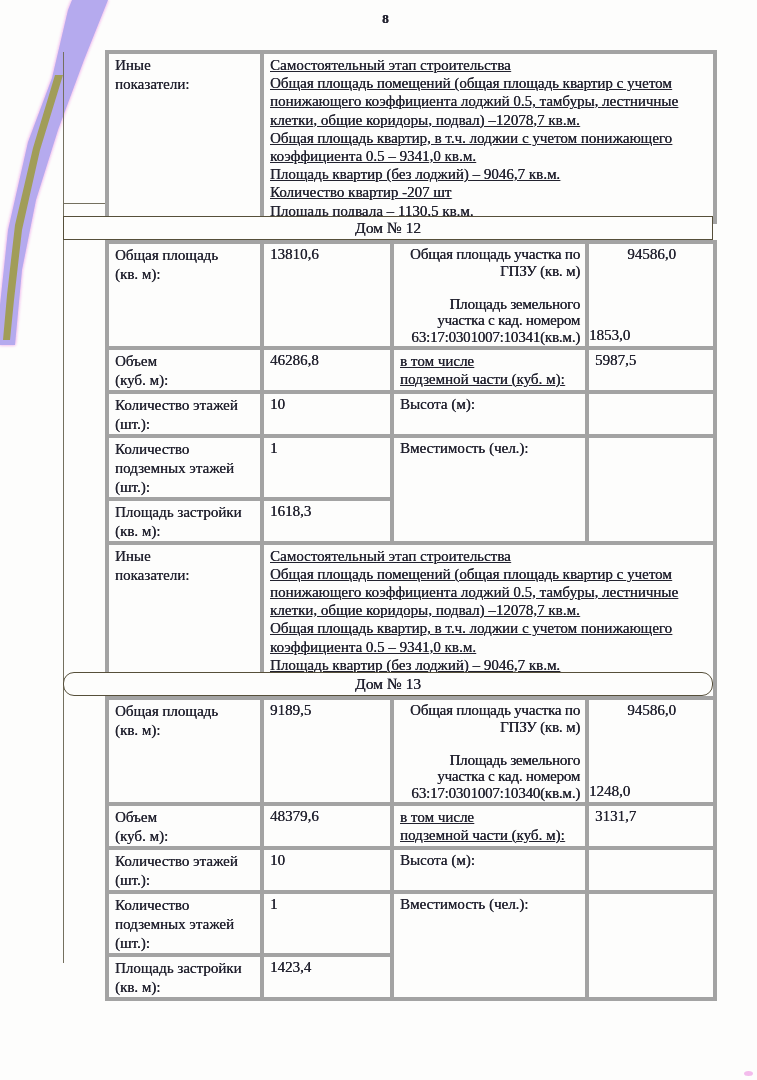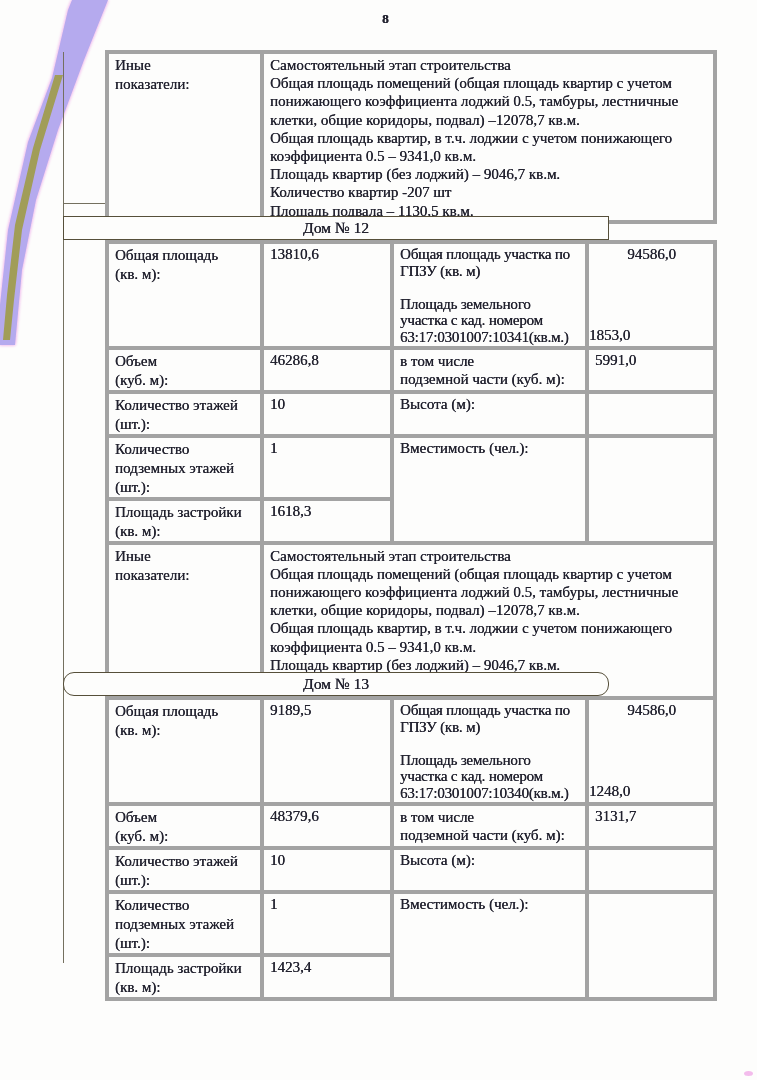--- a/index.html
+++ b/index.html
@@ -15,33 +15,33 @@
     filter:drop-shadow(0 0 1.6px #f2c0ee) drop-shadow(0.5px 0.5px 1px #f2c0ee);}
   .art-core{position:absolute;inset:0;background:#b5aaee;
     clip-path:polygon(72px 0,108px 0,84px 60px,58px 130px,36px 200px,22px 270px,15px 345px,0px 345px,0px 305px,8px 230px,28px 142px,52px 78px,68px 10px);}
   .art-olive{position:absolute;inset:0;background:#a19d58;
     clip-path:polygon(55px 75px,63px 75px,40px 150px,22px 230px,14px 300px,10px 340px,3px 340px,7px 295px,15px 225px,33px 148px);}
   .dot-br{position:absolute;left:744px;top:1071px;width:9px;height:5px;border-radius:50%;background:#f3bcec;}
   
   .vline{position:absolute;left:63px;top:52px;width:1px;height:911px;background:#74705f;}
   .tick{position:absolute;left:63px;top:203px;width:43px;height:1px;background:#74705f;}
   
-  .band{position:absolute;left:63px;width:546px;height:24px;border:1px solid #564f3a;
+  .band{position:absolute;left:63px;width:650px;height:24px;border:1px solid #564f3a;
     text-align:center;font-size:15.5px;line-height:22px;background:#fdfdfc;}
   #band12{top:216px;} #band13{top:672px;border-radius:11px;}
   
   table.tbl{position:absolute;left:105px;width:608px;border-collapse:collapse;table-layout:fixed;background:#fdfdfc;}
   #ttop{top:50px;} #h12{top:240px;} #h13{top:696px;}
   .tbl td{border:4px solid #a3a3a3;vertical-align:top;padding:2px 5px 0 6px;font-size:15px;
     text-shadow:0.25px 0 0 currentColor;}
   .band, .page-number{text-shadow:0.25px 0 0 currentColor;}
   .lbl .ln{line-height:19px;min-height:19px;white-space:nowrap;}
-  .lines .ln{line-height:18.2px;min-height:18.2px;white-space:nowrap;}
+  .lines .ln{line-height:18.2px;min-height:18.2px;white-space:nowrap;text-decoration:underline;}
   .tight{font-size:15px;letter-spacing:-0.2px;}
-  .tight .ln{line-height:16.6px;min-height:16.6px;white-space:nowrap;}
+  .tight .ln{line-height:16.6px;min-height:16.6px;white-space:nowrap;text-align:right;}
   td.val{}
   td.rel{position:relative;text-align:center;}
   .vbot{position:absolute;left:0;right:0;bottom:2px;text-align:left;}
   .page-number{position:absolute;left:382px;top:11px;font-size:13.5px;font-weight:bold;}
 </style>
 </head>
 <body>
 
 <div class="page">
 
@@ -114,21 +114,21 @@
     <tr style="height:38px">
       <td class="lbl">
             <div class="ln">Объем</div>
             <div class="ln">(куб. м):</div>
           </td>
       <td class="val">46286,8</td>
       <td class="lines">
             <div class="ln">в том числе</div>
             <div class="ln">подземной части (куб. м):</div>
           </td>
-      <td class="val">5991,0</td>
+      <td class="val">5987,5</td>
     </tr>
     <tr style="height:37px">
       <td class="lbl">
             <div class="ln">Количество этажей</div>
             <div class="ln">(шт.):</div>
           </td>
       <td class="val">10</td>
       <td>Высота (м):</td>
       <td class="val"></td>
     </tr>

